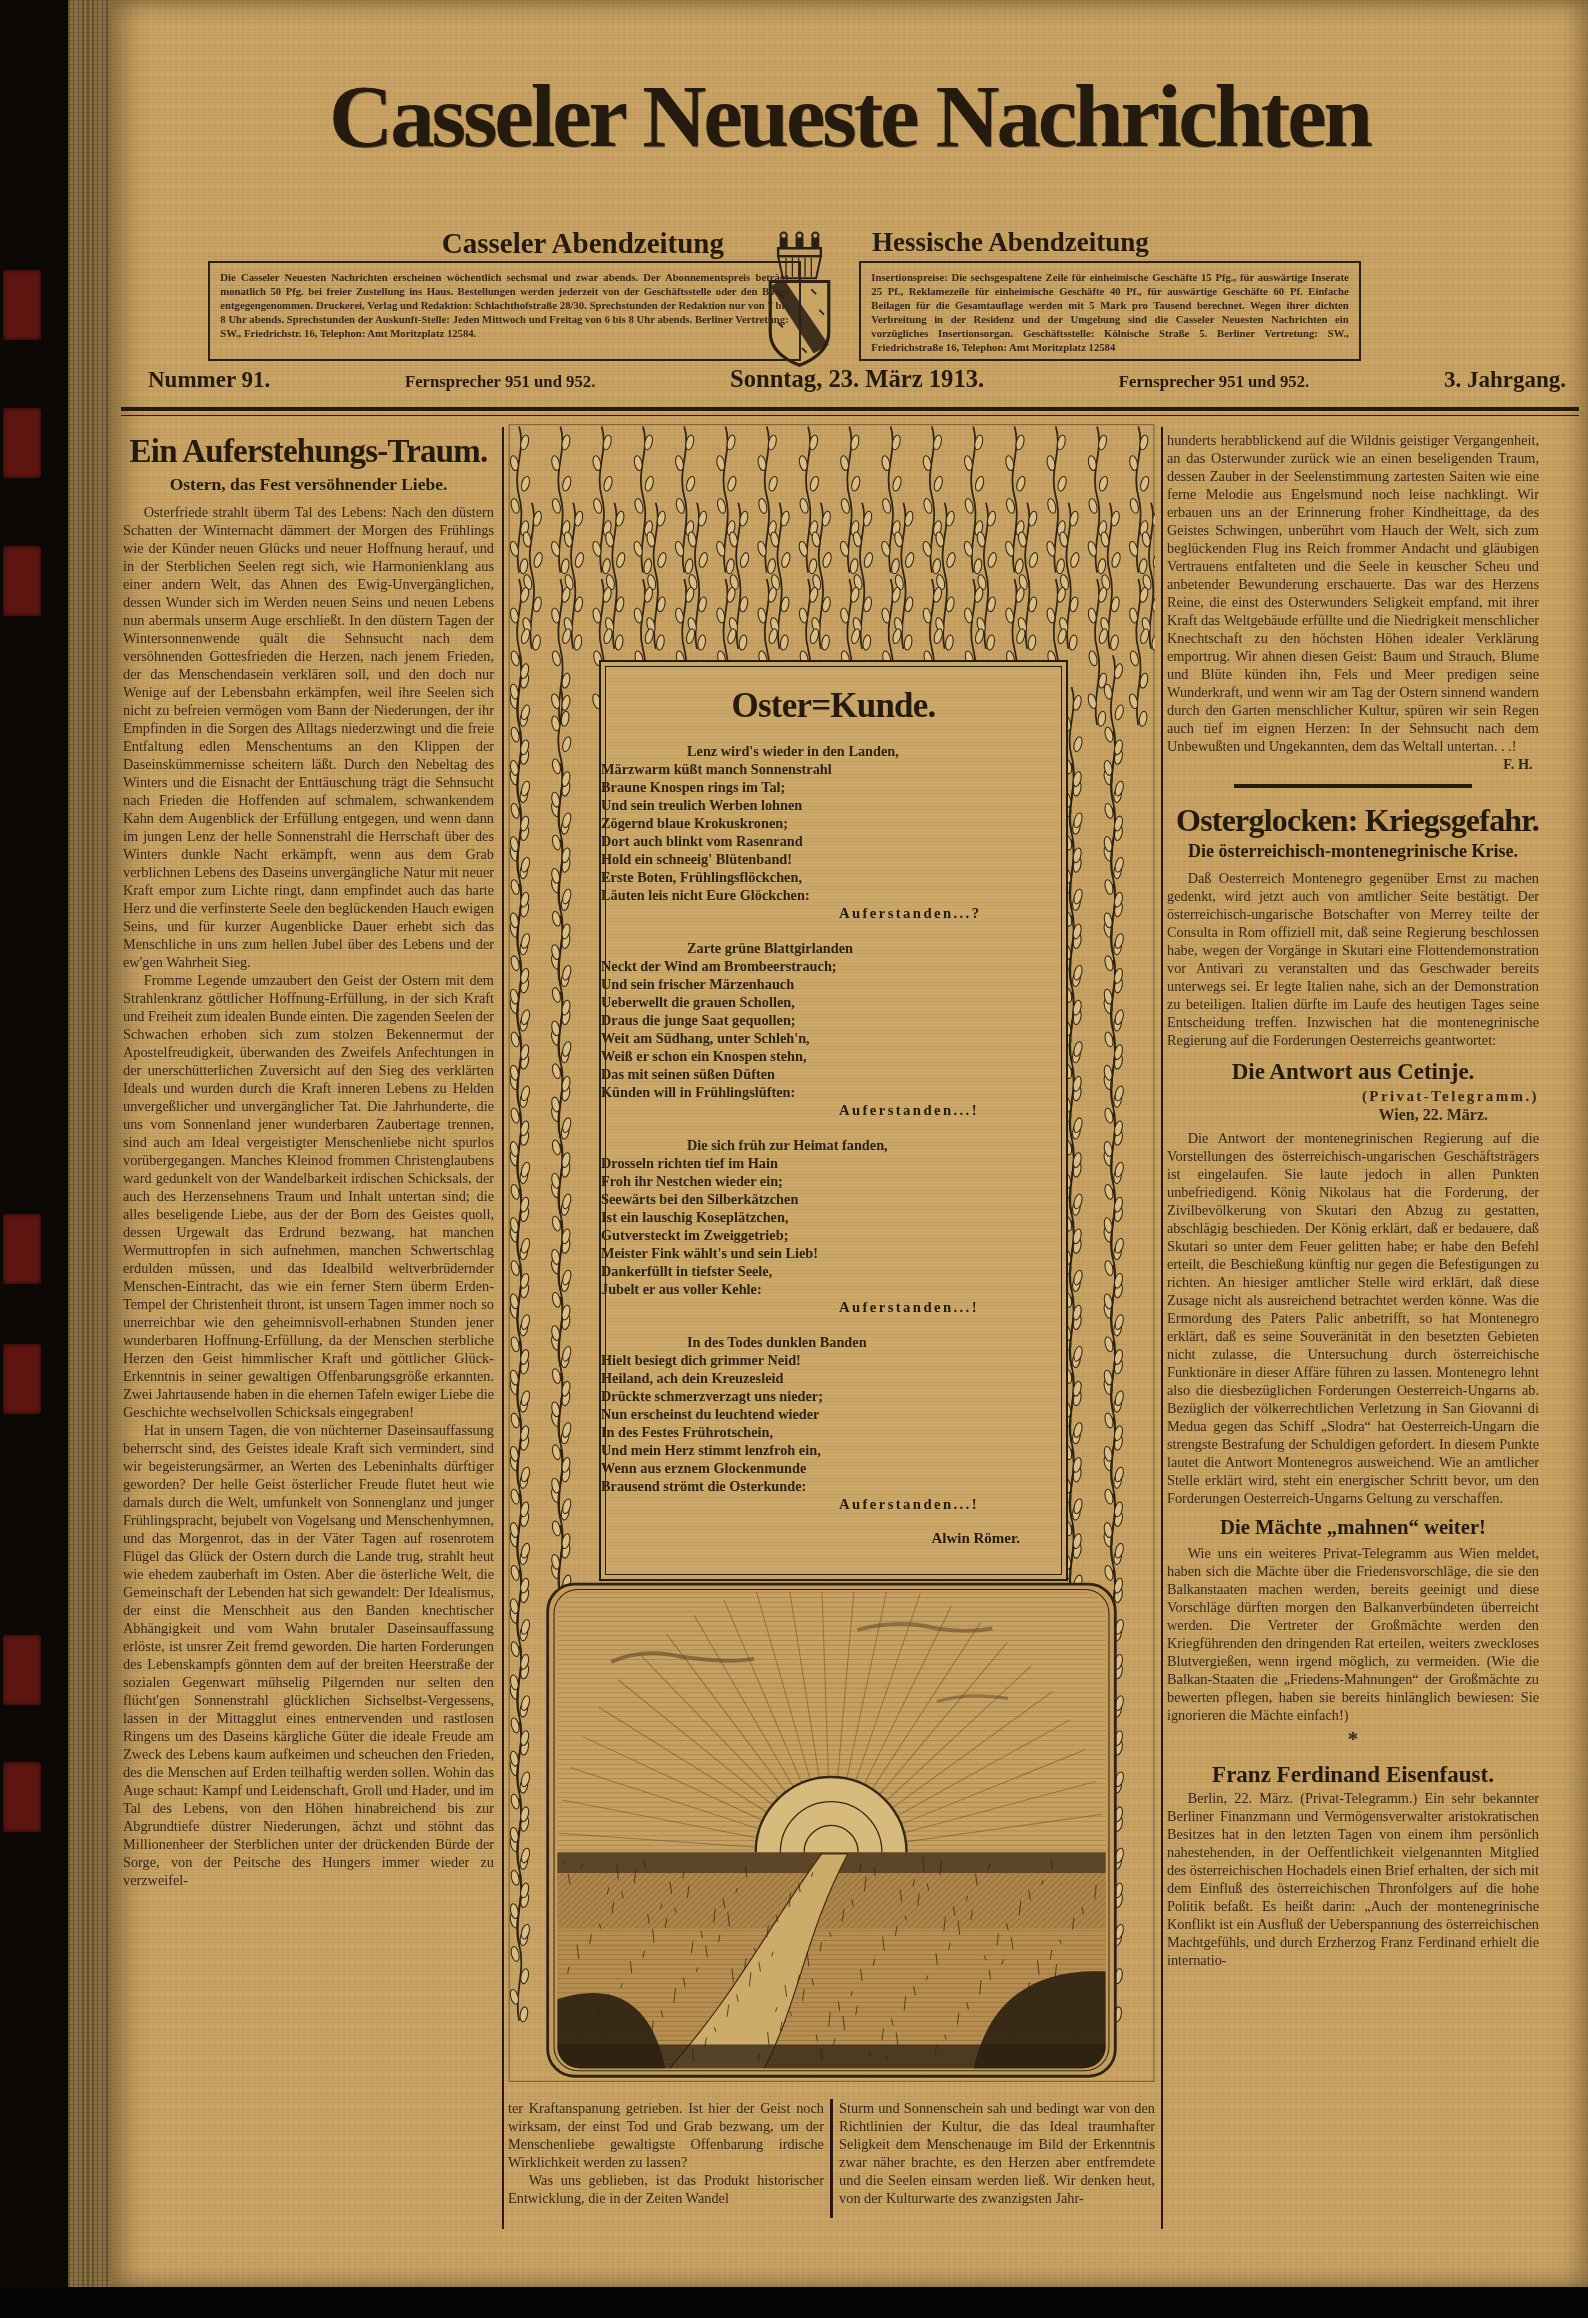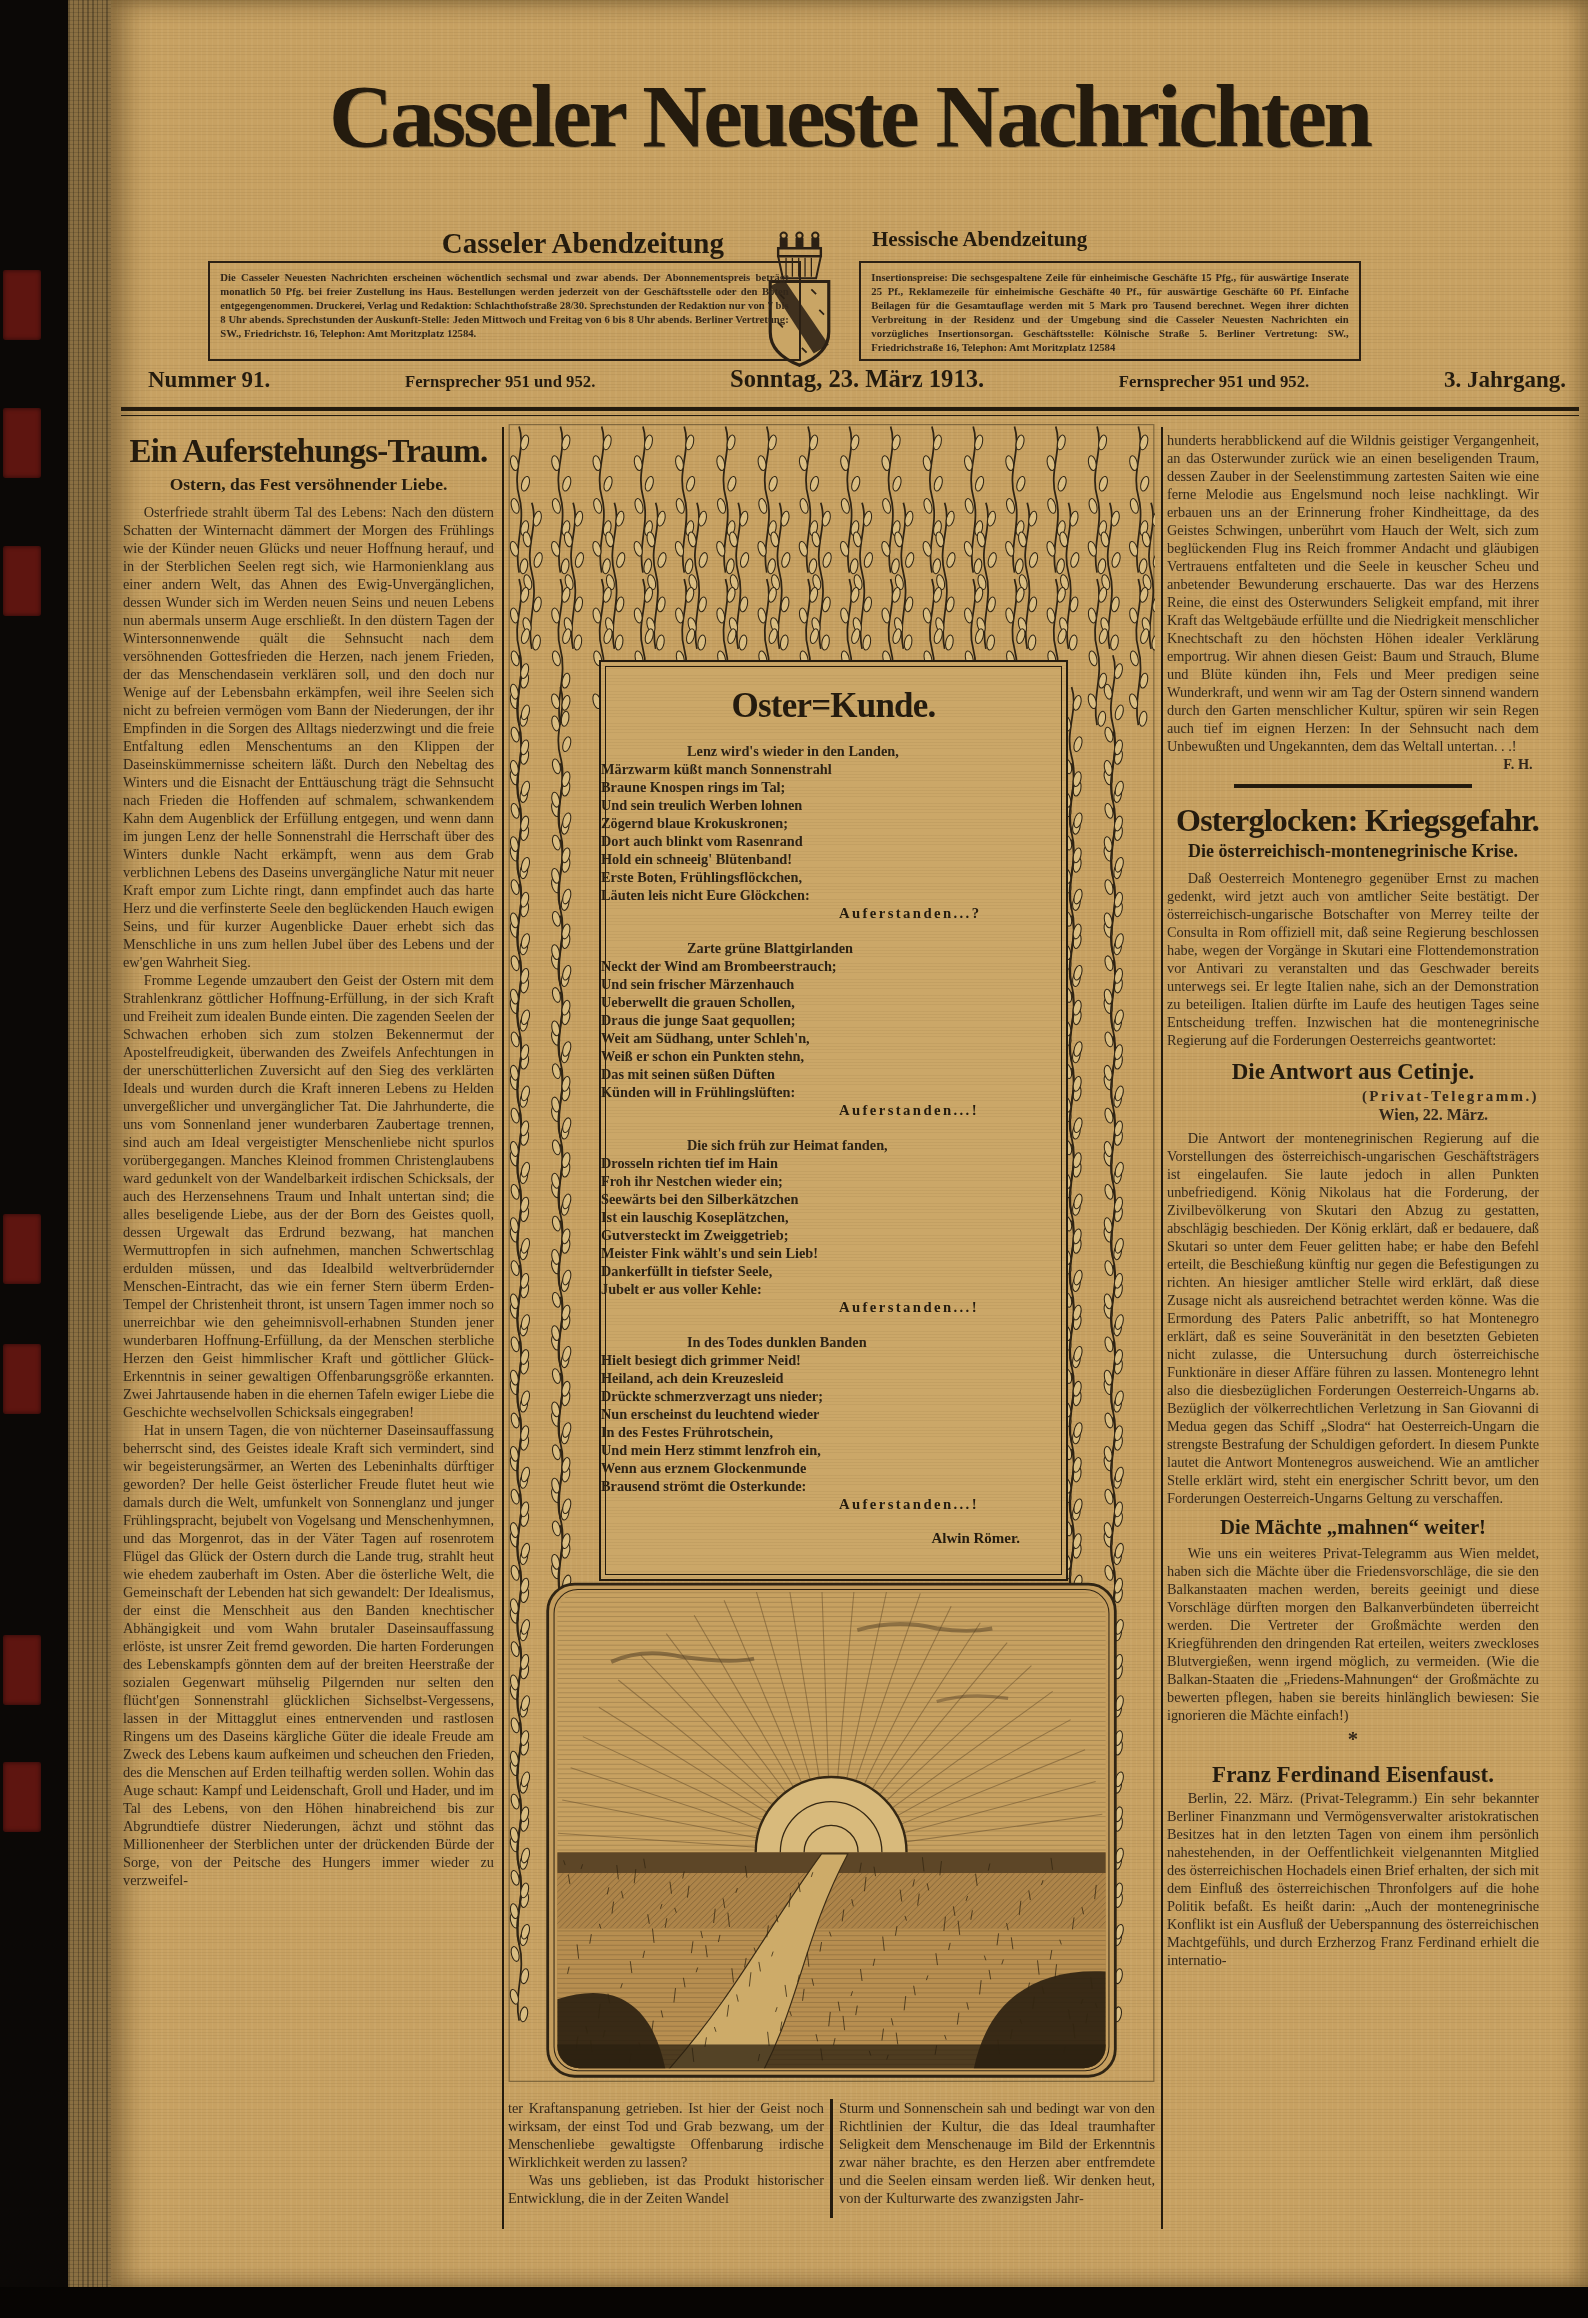--- a/index.html
+++ b/index.html
@@ -21,21 +21,21 @@
       background-image:repeating-linear-gradient(to bottom,rgba(62,42,12,.07) 0 0.8px,transparent 0.8px 3.2px),
                        repeating-linear-gradient(to right,rgba(255,240,200,.05) 0 1.6px,transparent 1.6px 5.6px);
       box-shadow:inset 14.3px 0 24px rgba(40,25,5,.35), inset -11px 0 20.7px rgba(40,25,5,.28);}
   
   .masthead-title{position:absolute;left:0;right:0;top:37px;text-align:center;
       font-size:89px;font-weight:bold;letter-spacing:-3.2px;line-height:159px;color:#241b0e;
       text-shadow:0.8px 0.8px 0 rgba(0,0,0,.25);}
   .sub-left{position:absolute;left:0;top:227px;width:613px;text-align:right;
       font-size:29px;font-weight:bold;color:#241b0e;}
   .sub-right{position:absolute;left:761px;top:227px;width:635px;text-align:left;
-      font-size:21px;font-weight:bold;color:#241b0e;}
+      font-size:27px;font-weight:bold;color:#241b0e;}
   .crest{position:absolute;left:645px;top:229px;}
   .info-box{position:absolute;top:261px;height:100px;border:2.4px solid #2b2014;padding:7.1px 10.3px;
       font-size:10.7px;font-weight:bold;line-height:14px;text-align:justify;color:#33271a;}
   .info-box.left{left:97px;width:593px;}
   .info-box.right{left:748px;width:502px;}
   
   .dateline{position:absolute;left:37px;right:22px;top:365px;display:flex;
       justify-content:space-between;align-items:baseline;font-weight:bold;color:#241b0e;}
   .dl-number,.dl-volume{font-size:23px;}
   .dl-phone{font-size:16.7px;}
@@ -510,21 +510,21 @@
               <div class="pline">Läuten leis nicht Eure Glöckchen:</div>
               <div class="refrain">Auferstanden...?</div>
             </div>
             <div class="stanza">
               <div class="pline first">Zarte grüne Blattgirlanden</div>
               <div class="pline">Neckt der Wind am Brombeerstrauch;</div>
               <div class="pline">Und sein frischer Märzenhauch</div>
               <div class="pline">Ueberwellt die grauen Schollen,</div>
               <div class="pline">Draus die junge Saat gequollen;</div>
               <div class="pline">Weit am Südhang, unter Schleh'n,</div>
-              <div class="pline">Weiß er schon ein Punkten stehn,</div>
+              <div class="pline">Weiß er schon ein Knospen stehn,</div>
               <div class="pline">Das mit seinen süßen Düften</div>
               <div class="pline">Künden will in Frühlingslüften:</div>
               <div class="refrain">Auferstanden...!</div>
             </div>
             <div class="stanza">
               <div class="pline first">Die sich früh zur Heimat fanden,</div>
               <div class="pline">Drosseln richten tief im Hain</div>
               <div class="pline">Froh ihr Nestchen wieder ein;</div>
               <div class="pline">Seewärts bei den Silberkätzchen</div>
               <div class="pline">Ist ein lauschig Koseplätzchen,</div>

